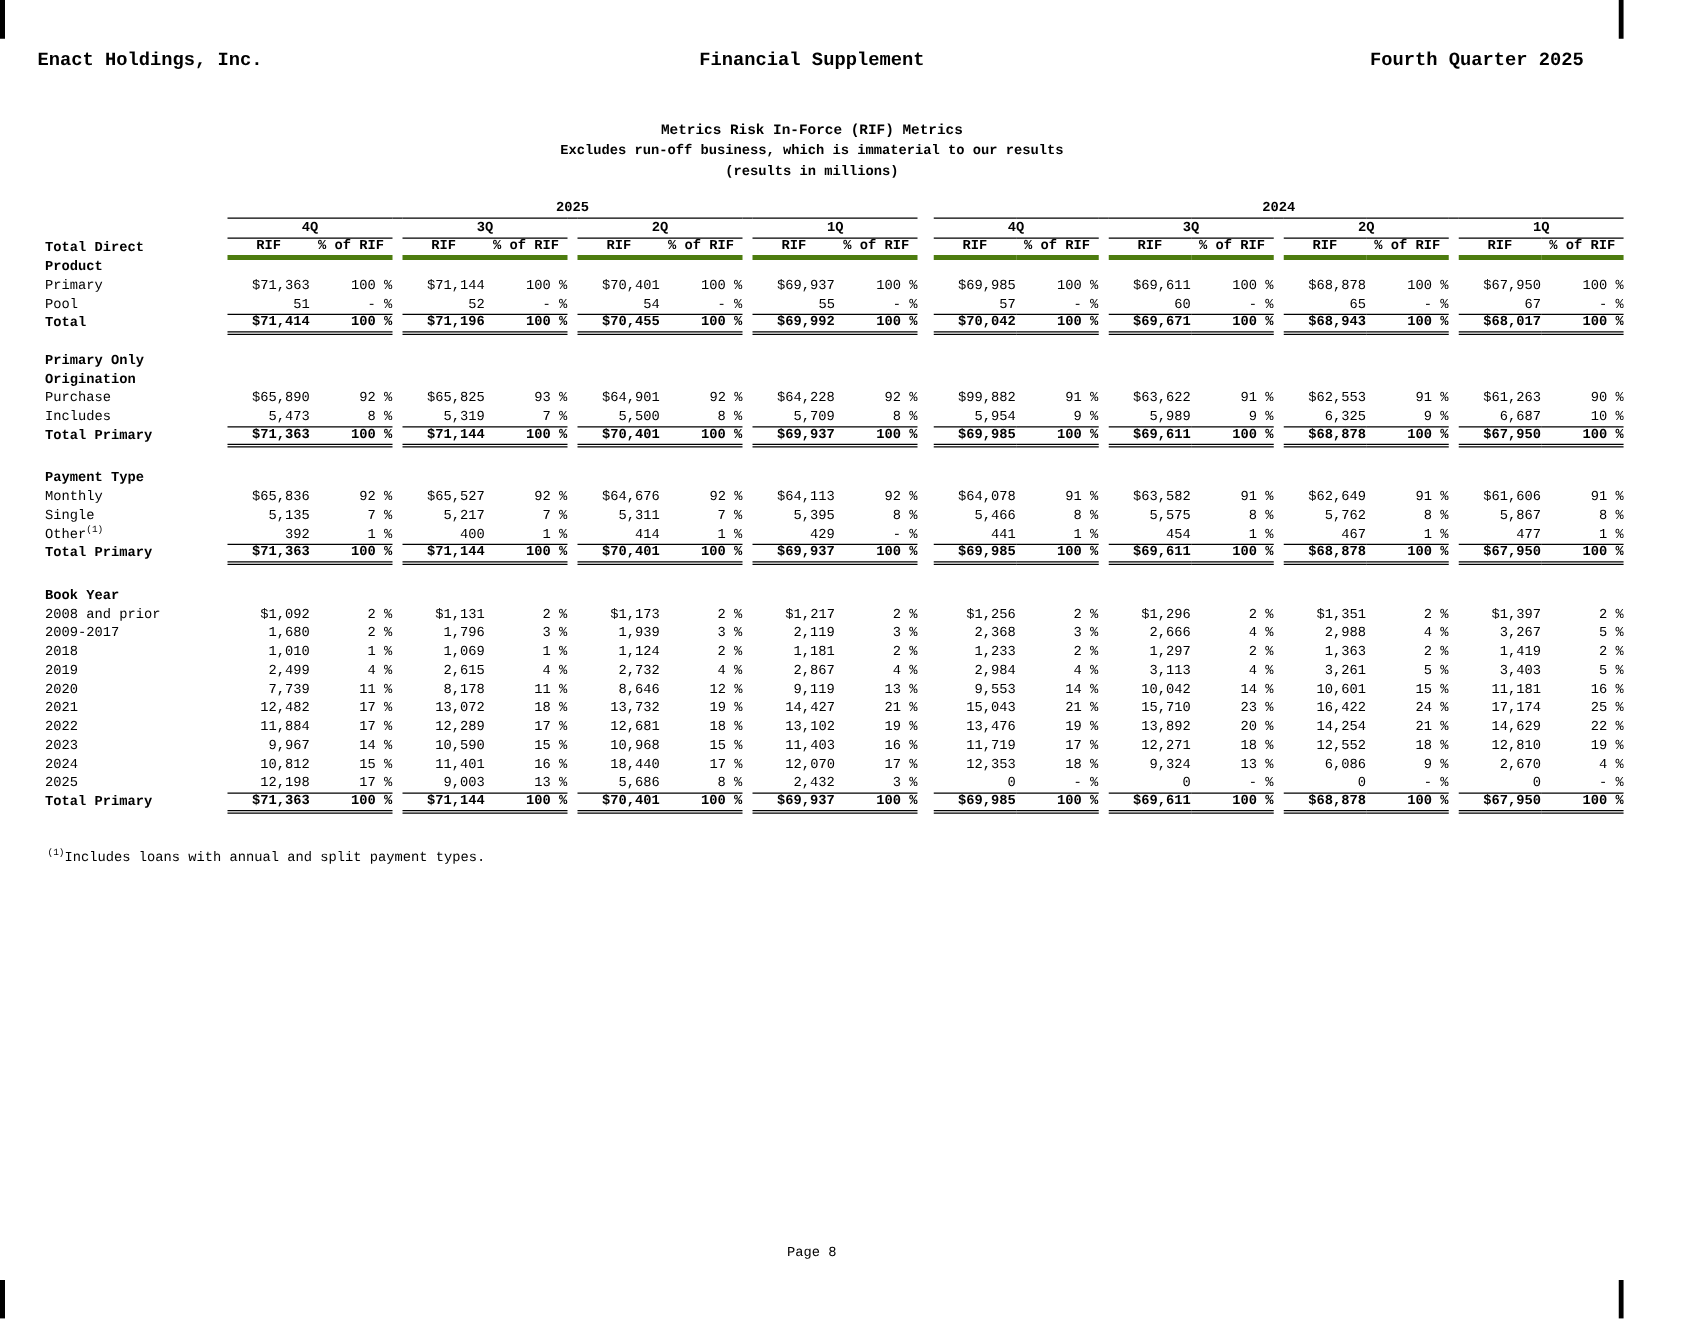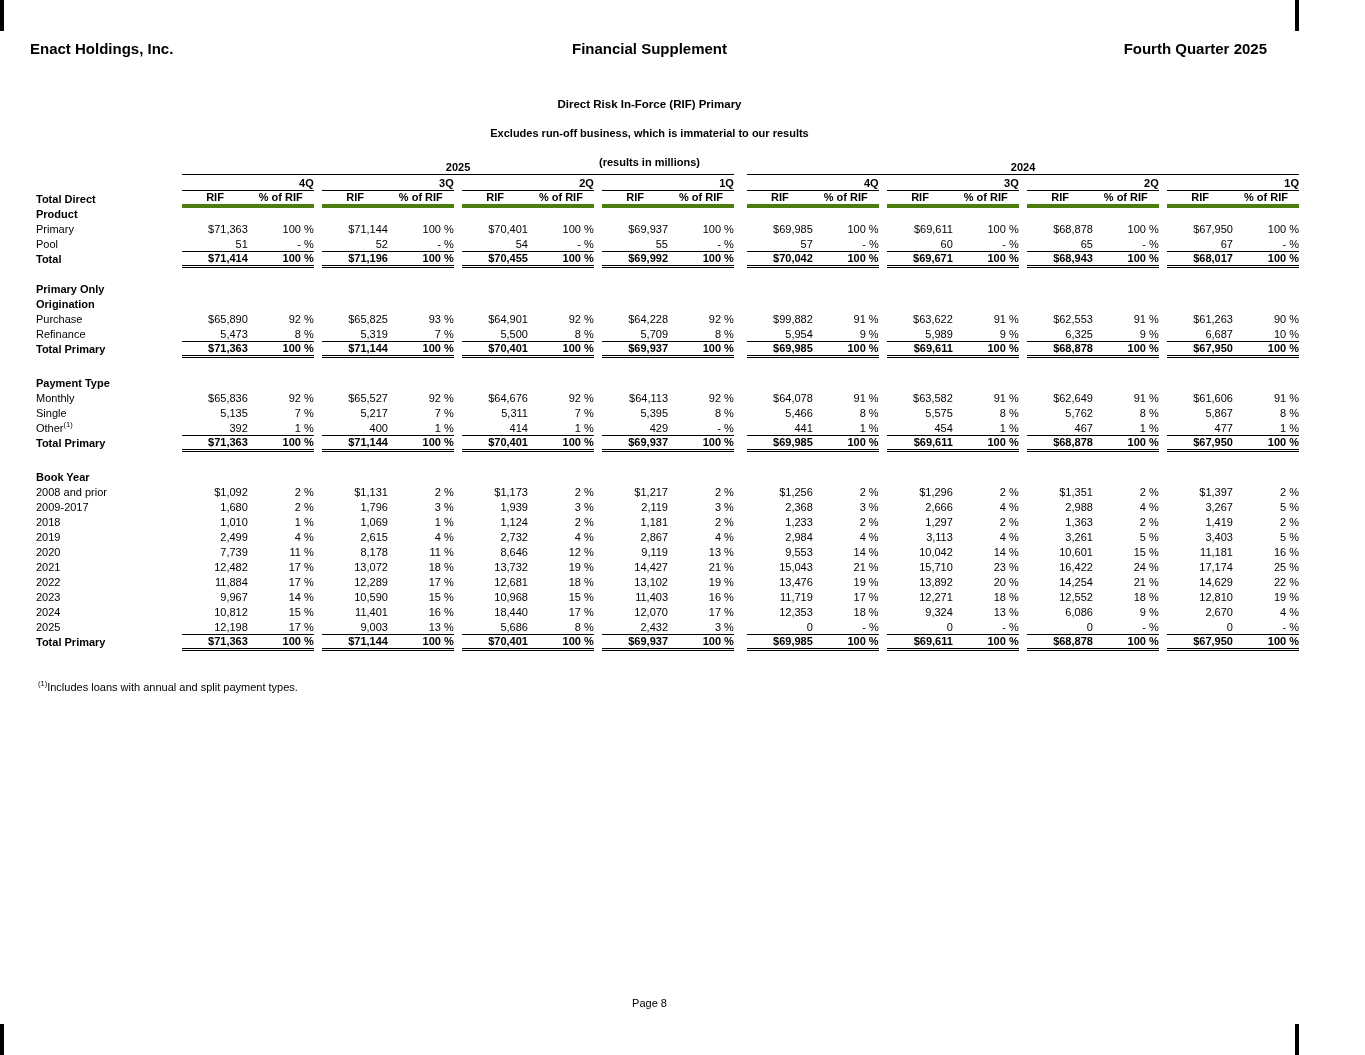--- a/index.html
+++ b/index.html
@@ -1,41 +1,41 @@
 <!DOCTYPE html>
 <html><head>
 <meta charset="utf-8">
 <style>
   * { margin:0; padding:0; box-sizing:border-box; }
   html,body { background:#ffffff; }
   .page {
     position:relative; width:1299px; height:1055px; background:#fff;
-    font-family:Liberation Sans, sans-serif; color:#000; overflow:hidden;
+    font-family:Liberation Mono, monospace; color:#000; overflow:hidden;
   }
   .corner-mark { position:absolute; background:#000; width:4px; height:31px; }
   .cm-tl{top:0;left:0;} .cm-tr{top:0;right:0;} .cm-bl{bottom:0;left:0;} .cm-br{bottom:0;right:0;}
 
   .doc-header { position:absolute; top:40px; left:0; right:0; height:20px; font-size:15px; font-weight:bold; }
   .dh-left  { position:absolute; left:30px; top:0; }
   .dh-center{ position:absolute; left:0; right:0; top:0; text-align:center; }
   .dh-right { position:absolute; right:32px; top:0; }
 
   .title-block { position:absolute; top:96px; left:0; right:0; text-align:center; font-weight:bold; }
   .title-main { font-size:11.5px; line-height:17px; }
-  .title-sub  { font-size:11px;  line-height:17px;margin-top:12px; }
+  .title-sub  { font-size:11px;  line-height:17px; }
 
   .table-wrap { position:absolute; top:158px; left:36px; }
   .rif-table { border-collapse:collapse; table-layout:fixed; }
   .rif-table td {
     height:15px; font-size:11px; line-height:13px; padding:0;
     white-space:nowrap; vertical-align:bottom; overflow:visible;
   }
   .rif-table thead td { height:16px; }
   .year-head { font-weight:bold; text-align:center; border-bottom:1.5px solid #000; }
-  .q-head    { font-weight:bold; text-align:right; border-bottom:1.5px solid #000; }
+  .q-head    { font-weight:bold; text-align:center; border-bottom:1.5px solid #000; }
   .col-head  { font-weight:bold; text-align:center; border-bottom:4px solid #4d7c0f; }
   .lbl { text-align:left; }
   .num { text-align:right; padding-right:9px; }
   .pct { text-align:right; padding-right:5px; }
   .rule-s { border-bottom:1px solid #000; }
   .rule-d { border-bottom:3px double #000; }
   .bold { font-weight:bold; }
   .ind0 { padding-left:2px; }
   .ind1 { padding-left:18px;margin-left:44px; }
   .ind2 { padding-left:32px;margin-top:17px; }
@@ -54,21 +54,21 @@
   <div class="corner-mark cm-bl"></div>
   <div class="corner-mark cm-br"></div>
 
   <div class="doc-header">
     <div class="dh-left">Enact Holdings, Inc.</div>
     <div class="dh-center">Financial Supplement</div>
     <div class="dh-right">Fourth Quarter 2025</div>
   </div>
 
   <div class="title-block">
-    <div class="title-main">Direct Risk In-Force (RIF) Primary</div>
+    <div class="title-main">Metrics Risk In-Force (RIF) Metrics</div>
     <div class="title-sub">Excludes run-off business, which is immaterial to our results</div>
     <div class="title-sub">(results in millions)</div>
   </div>
 
   <div class="table-wrap">
     <table class="rif-table">
         <colgroup>
           <col style="width: 150px;">
           <col style="width: 67px;">
           <col style="width: 67px;">
@@ -260,21 +260,21 @@
             <td class="num">$63,622</td>
             <td class="pct">91 %</td>
             <td class="gapcol"></td>
             <td class="num">$62,553</td>
             <td class="pct">91 %</td>
             <td class="gapcol"></td>
             <td class="num">$61,263</td>
             <td class="pct">90 %</td>
           </tr>
           <tr>
-            <td class="lbl ind2">Refinance</td>
+            <td class="lbl ind2">Includes</td>
             <td class="num rule-s">5,473</td>
             <td class="pct rule-s">8 %</td>
             <td class="gapcol"></td>
             <td class="num rule-s">5,319</td>
             <td class="pct rule-s">7 %</td>
             <td class="gapcol"></td>
             <td class="num rule-s">5,500</td>
             <td class="pct rule-s">8 %</td>
             <td class="gapcol"></td>
             <td class="num rule-s">5,709</td>

